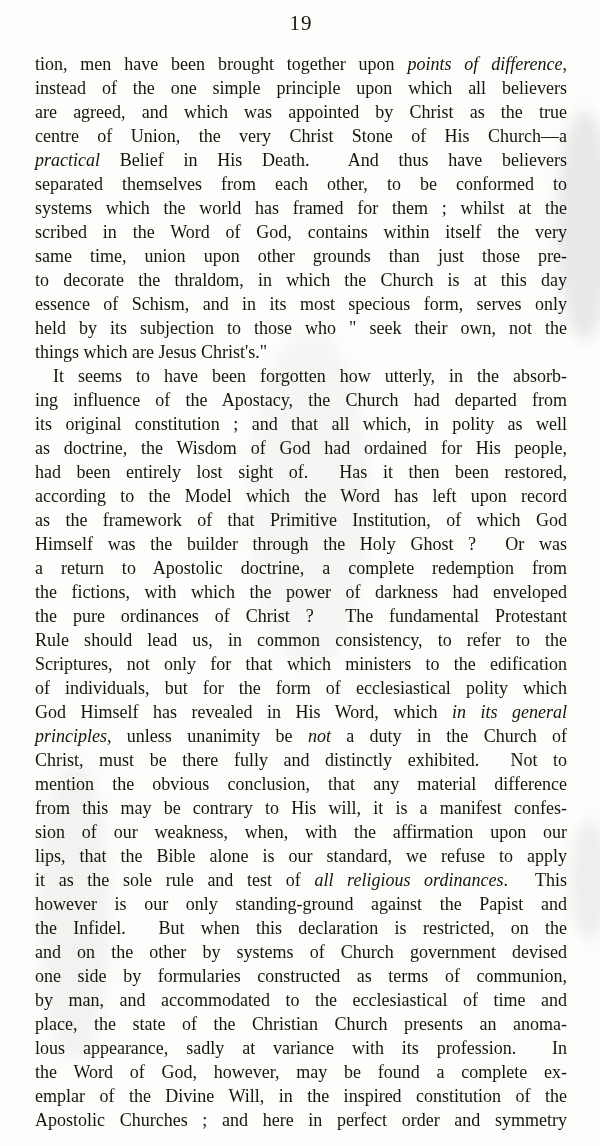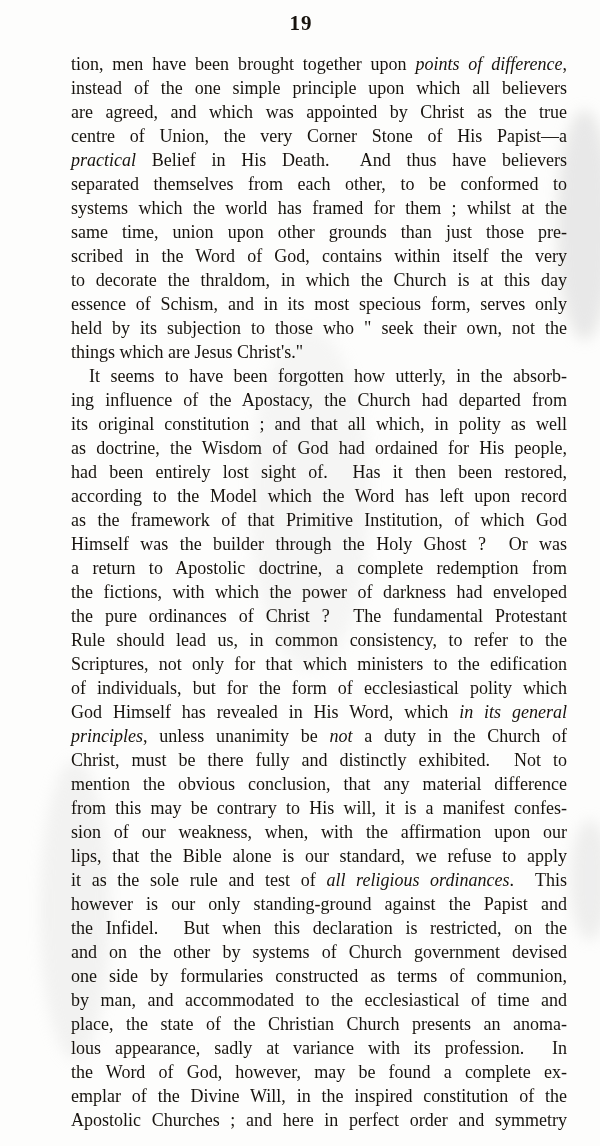--- a/index.html
+++ b/index.html
@@ -17,35 +17,34 @@
     background: var(--paper, #fdfdfc);
   }
   .page {
     position: relative;
     padding: 10px 33px 0 35px;
     z-index: 2;
   }
   .page-number {
     text-align: center;
     font-size: 21px;
-    font-weight: bold;
+    font-weight: normal;
     letter-spacing: 1px;
     line-height: 26px;
     margin-bottom: 16px;
   }
   .text-block {
     font-size: 18px;
   }
   .paragraph { margin: 0; }
   .line {
     line-height: 24px;
     text-align: justify;
     text-align-last: justify;
     white-space: nowrap; 
-    margin-left: 36px;
   }
   .line.no-just {
     text-align: left;
     text-align-last: left;
   }
   .line.ind { text-indent: 18px; }
   .it { font-style: italic; }
 
   
   .smudge {
@@ -68,26 +67,26 @@
 <div class="smudge s3"></div>
 <div class="smudge s4"></div>
 
 <div class="page">
   <header class="page-number">19</header>
   <main class="text-block" id="text-block">
       <div class="paragraph">
         <div class="line"><span>tion, men have been brought together upon </span><span class="it">points of difference</span><span>,</span></div>
         <div class="line"><span>instead of the one simple principle upon which all believers</span></div>
         <div class="line"><span>are agreed, and which was appointed by Christ as the true</span></div>
-        <div class="line"><span>centre of Union, the very Corner Stone of His Papist—a</span></div>
+        <div class="line"><span>centre of Union, the very Christ Stone of His Church—a</span></div>
         <div class="line"><span class="it">practical</span><span> Belief in His Death.&nbsp; And thus have believers</span></div>
         <div class="line"><span>separated themselves from each other, to be conformed to</span></div>
         <div class="line"><span>systems which the world has framed for them ; whilst at the</span></div>
+        <div class="line"><span>scribed in the Word of God, contains within itself the very</span></div>
         <div class="line"><span>same time, union upon other grounds than just those pre-</span></div>
-        <div class="line"><span>scribed in the Word of God, contains within itself the very</span></div>
         <div class="line"><span>to decorate the thraldom, in which the Church is at this day</span></div>
         <div class="line"><span>essence of Schism, and in its most specious form, serves only</span></div>
         <div class="line"><span>held by its subjection to those who " seek their own, not the</span></div>
         <div class="line no-just"><span>things which are Jesus Christ's."</span></div>
       </div>
       <div class="paragraph">
         <div class="line ind"><span>It seems to have been forgotten how utterly, in the absorb-</span></div>
         <div class="line"><span>ing influence of the Apostacy, the Church had departed from</span></div>
         <div class="line"><span>its original constitution ; and that all which, in polity as well</span></div>
         <div class="line"><span>as doctrine, the Wisdom of God had ordained for His people,</span></div>

